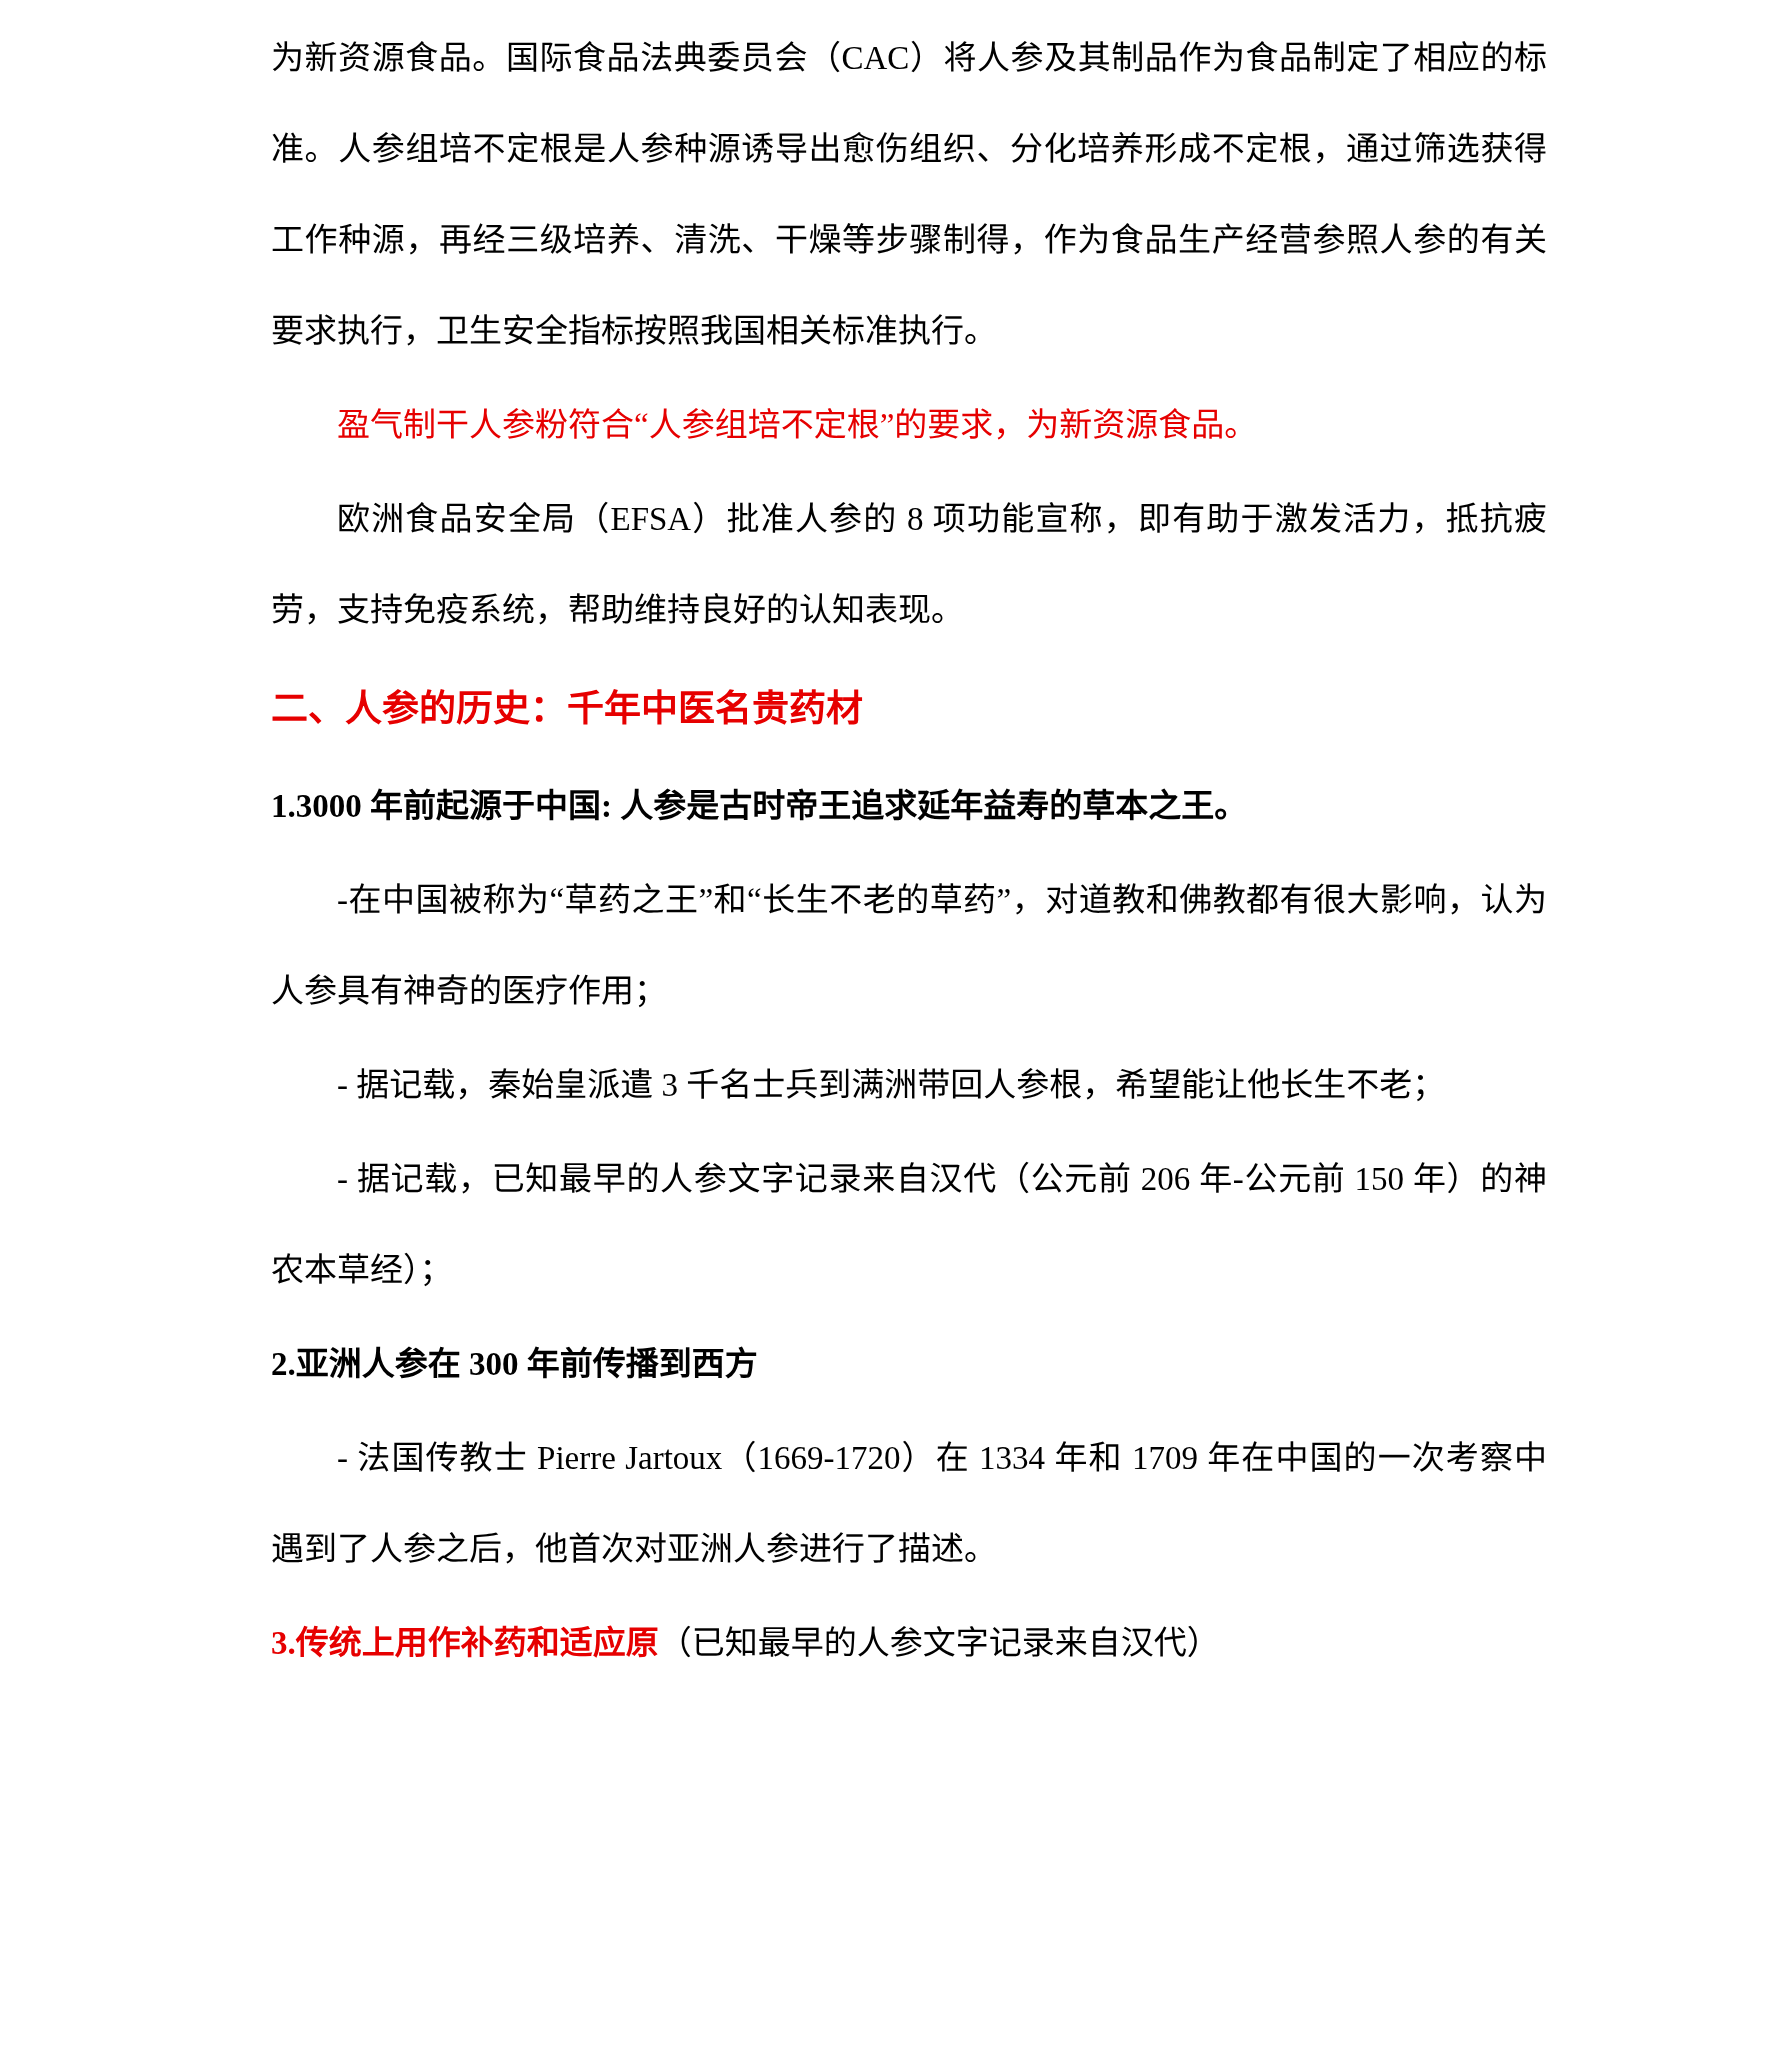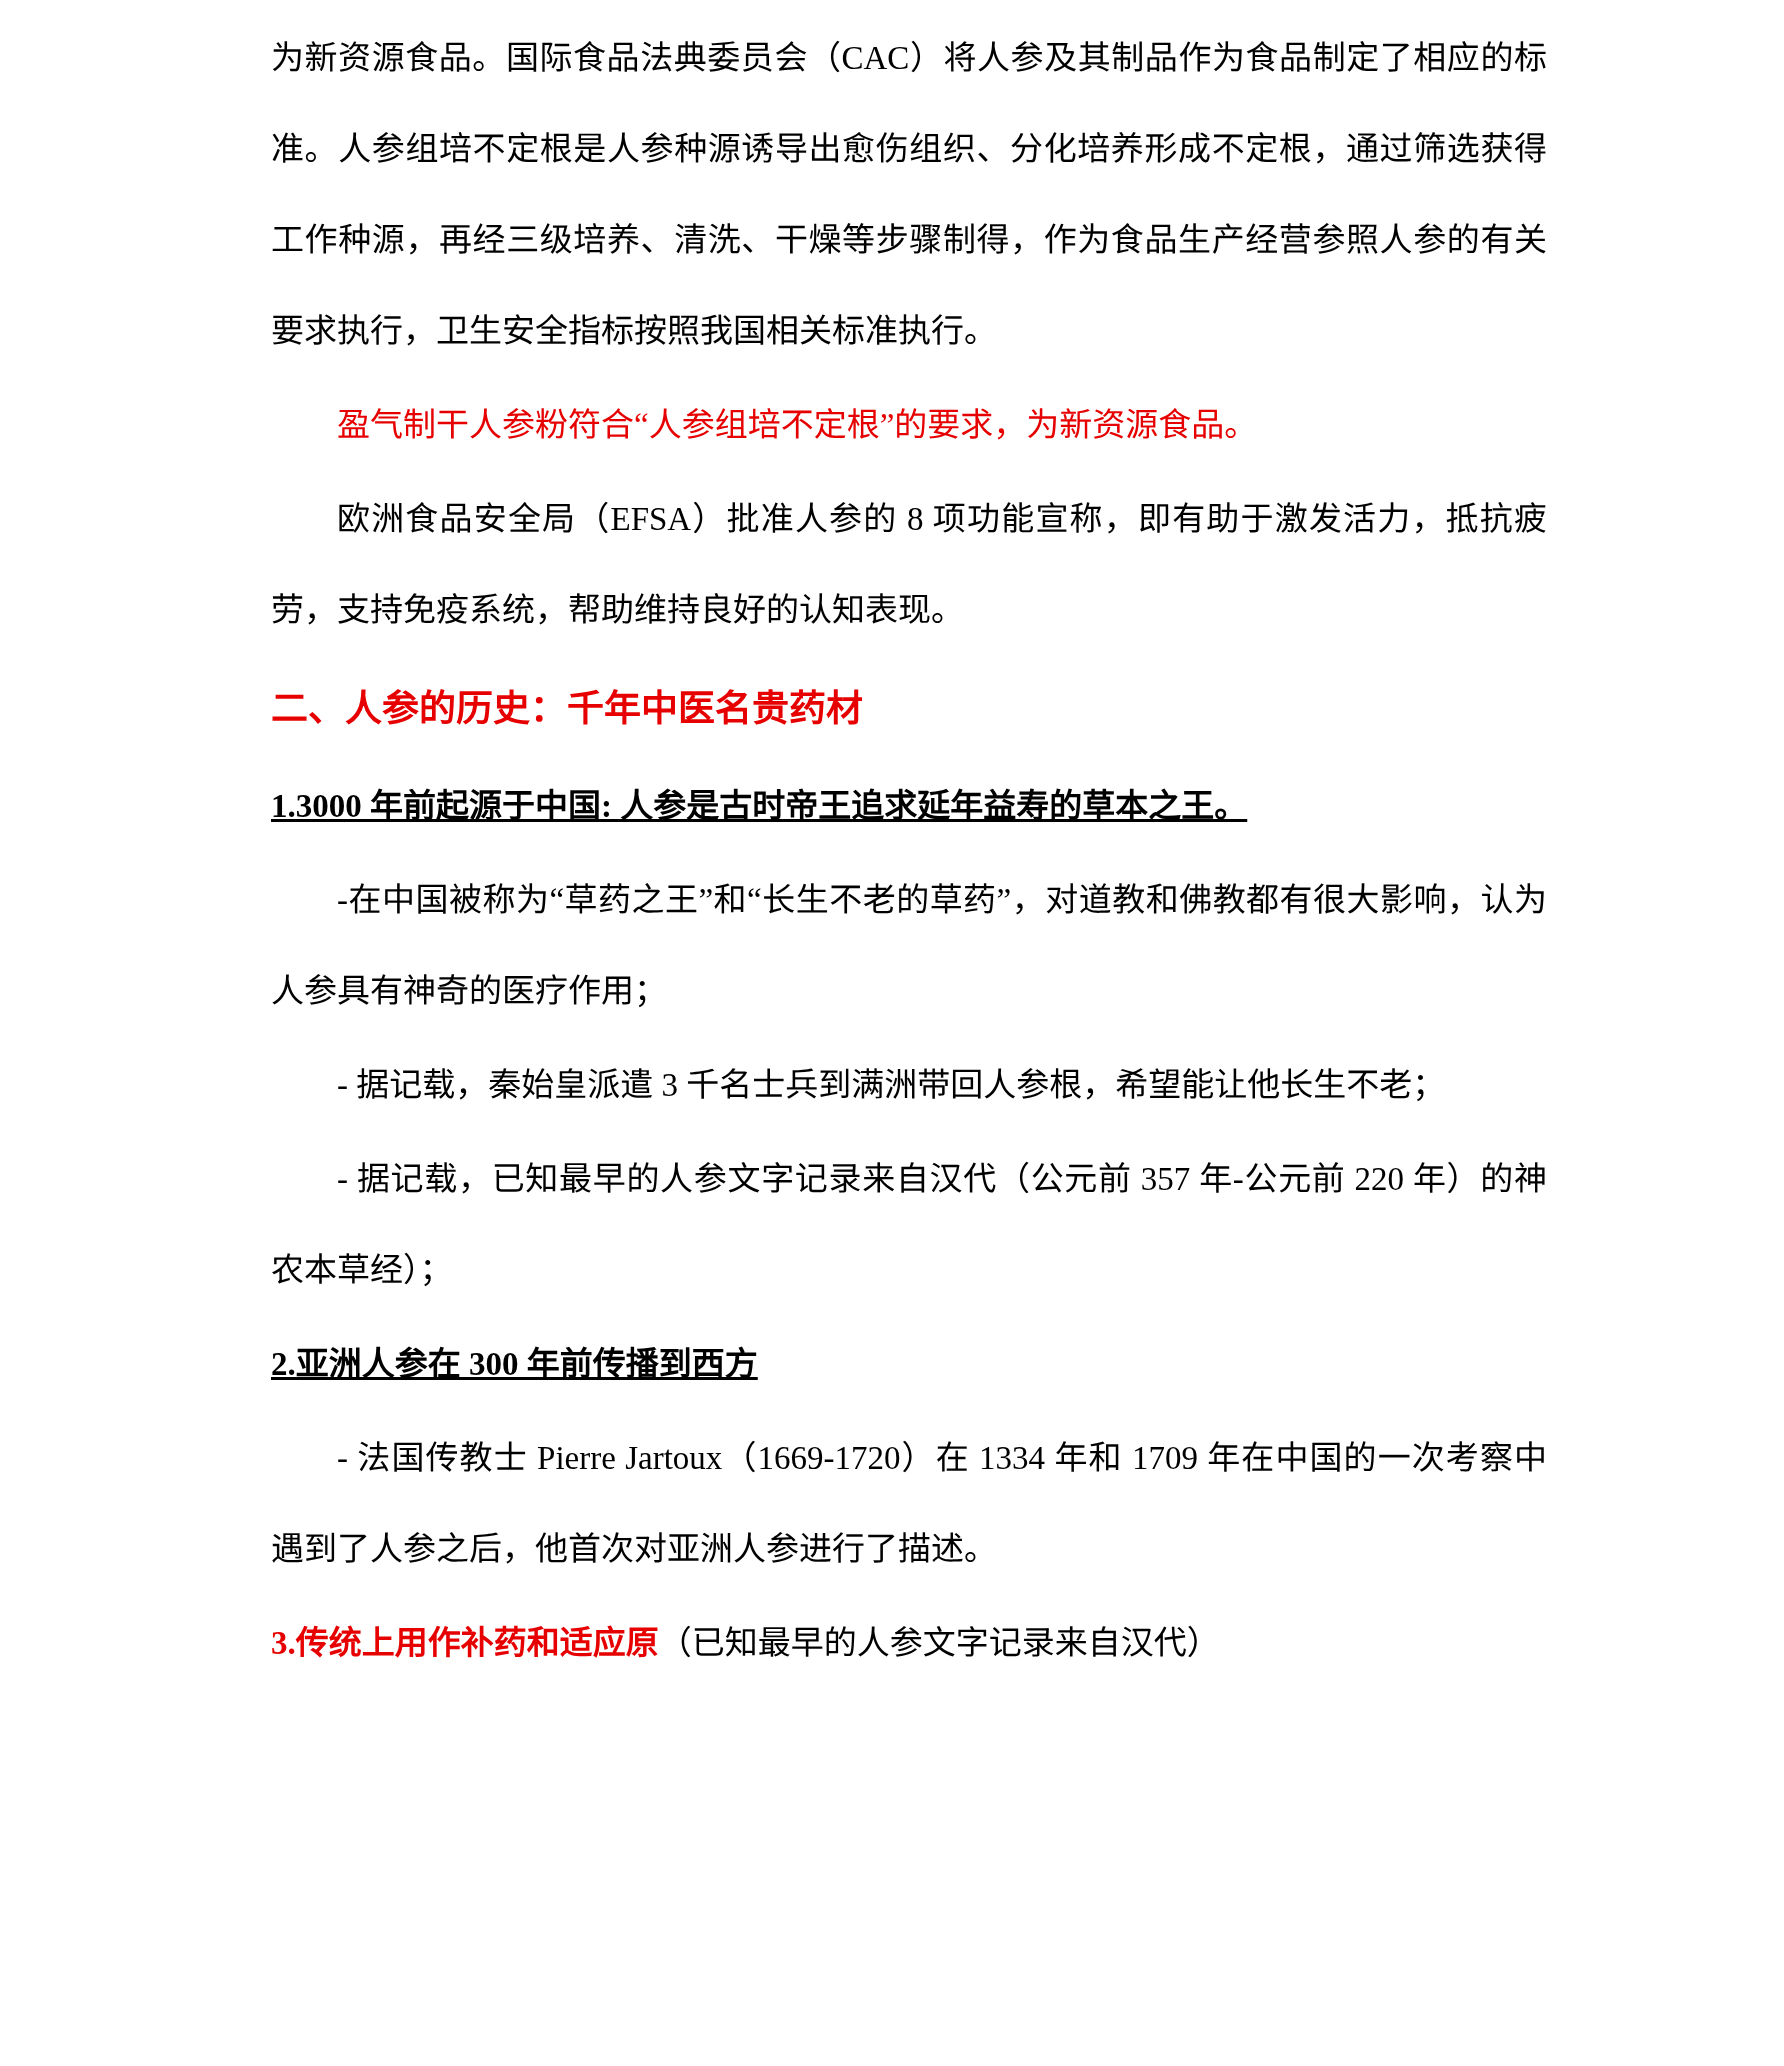--- a/index.html
+++ b/index.html
@@ -31,21 +31,20 @@
     font-size: 37px;
     line-height: 99px;
     margin-top: 79px;
     text-align: left;
   }
   .subheading {
     font-weight: bold;
     font-size: 33px;
     line-height: 91px;
     text-align: left;
-    text-decoration: underline;
   }
   .gap-yingqi { margin-top: 9.5px; }
   .gap-kingherbs { margin-top: 16px; }
   .gap-west { margin-top: 83px; }
   .gap-adaptogen { margin-top: 93px; }
 </style>
 </head>
 <body>
 
 <div class="page">
@@ -57,21 +56,21 @@
   <p class="indent">欧洲食品安全局（EFSA）批准人参的 8 项功能宣称，即有助于激发活力，抵抗疲劳，支持免疫系统，帮助维持良好的认知表现。</p>
 
   <p class="section-heading">二、人参的历史：千年中医名贵药材</p>
 
   <p class="subheading">1.3000 年前起源于中国: 人参是古时帝王追求延年益寿的草本之王。</p>
 
   <p class="indent gap-kingherbs">-在中国被称为“草药之王”和“长生不老的草药”，对道教和佛教都有很大影响，认为人参具有神奇的医疗作用；</p>
 
   <p class="indent">- 据记载，秦始皇派遣 3 千名士兵到满洲带回人参根，希望能让他长生不老；</p>
 
-  <p class="indent">- 据记载，已知最早的人参文字记录来自汉代（公元前 357 年-公元前 220 年）的神农本草经）；</p>
+  <p class="indent">- 据记载，已知最早的人参文字记录来自汉代（公元前 206 年-公元前 150 年）的神农本草经）；</p>
 
 
   <p class="subheading gap-west">2.亚洲人参在 300 年前传播到西方</p>
 
   <p class="indent">- 法国传教士 Pierre Jartoux（1669-1720）在 1334 年和 1709 年在中国的一次考察中遇到了人参之后，他首次对亚洲人参进行了描述。</p>
 
   <p class="gap-adaptogen"><span class="red bold">3.传统上用作补药和适应原</span><span>（已知最早的人参文字记录来自汉代）</span></p>
 
 </div>
 

